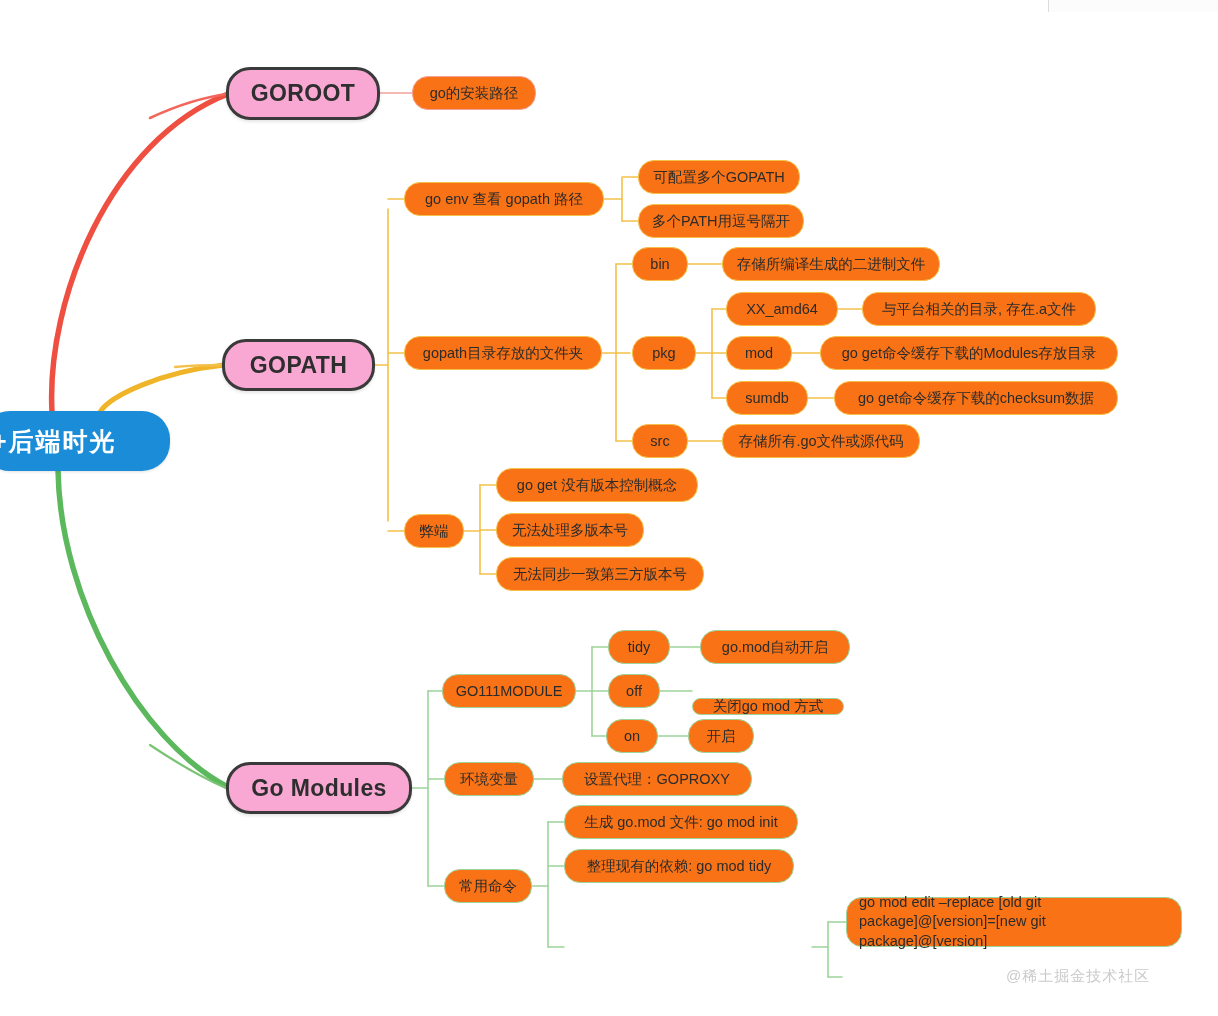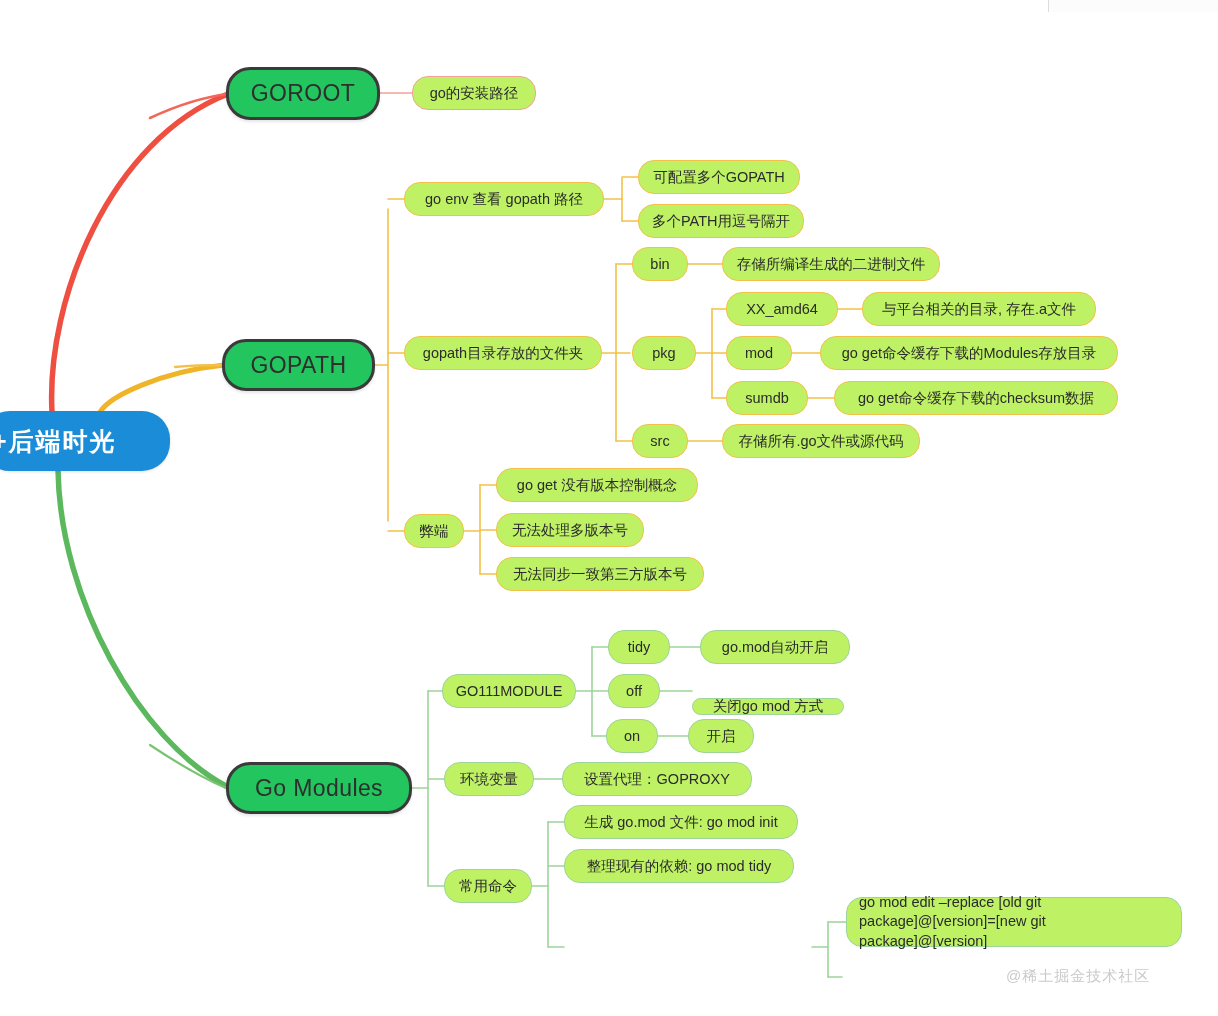--- a/index.html
+++ b/index.html
@@ -24,46 +24,46 @@
   }
 
   
   .node {
     position: absolute;
     display: flex;
     align-items: center;
     justify-content: center;
     white-space: nowrap;
     border-style: solid;
-    background: #bef264;
+    background: #f97316;
     line-height: 1.15;
   }
 
   
   .root-node {
     background: #1a8cd8;
     border: none;
     border-radius: 28px;
     color: #ffffff;
     font-size: 25px;
     font-weight: 700;
     letter-spacing: 2px;
     padding: 0 18px 0 10px;
     justify-content: flex-start;
     box-shadow: 0 1px 3px rgba(0,0,0,.12);
   }
 
   
   .main-node {
-    background: #22c55e;
+    background: #f9a8d4;
     border: 3px solid #3a3a3a;
     border-radius: 24px;
     color: #2e2e2e;
     font-size: 23px;
-    font-weight: 400;
+    font-weight: 700;
     letter-spacing: .4px;
     box-shadow: 0 2px 3px rgba(0,0,0,.10);
   }
 
   
   .pill {
     border-width: 1.6px;
     border-radius: 16px;
     font-size: 14.5px;
     color: #2b2b2b;

